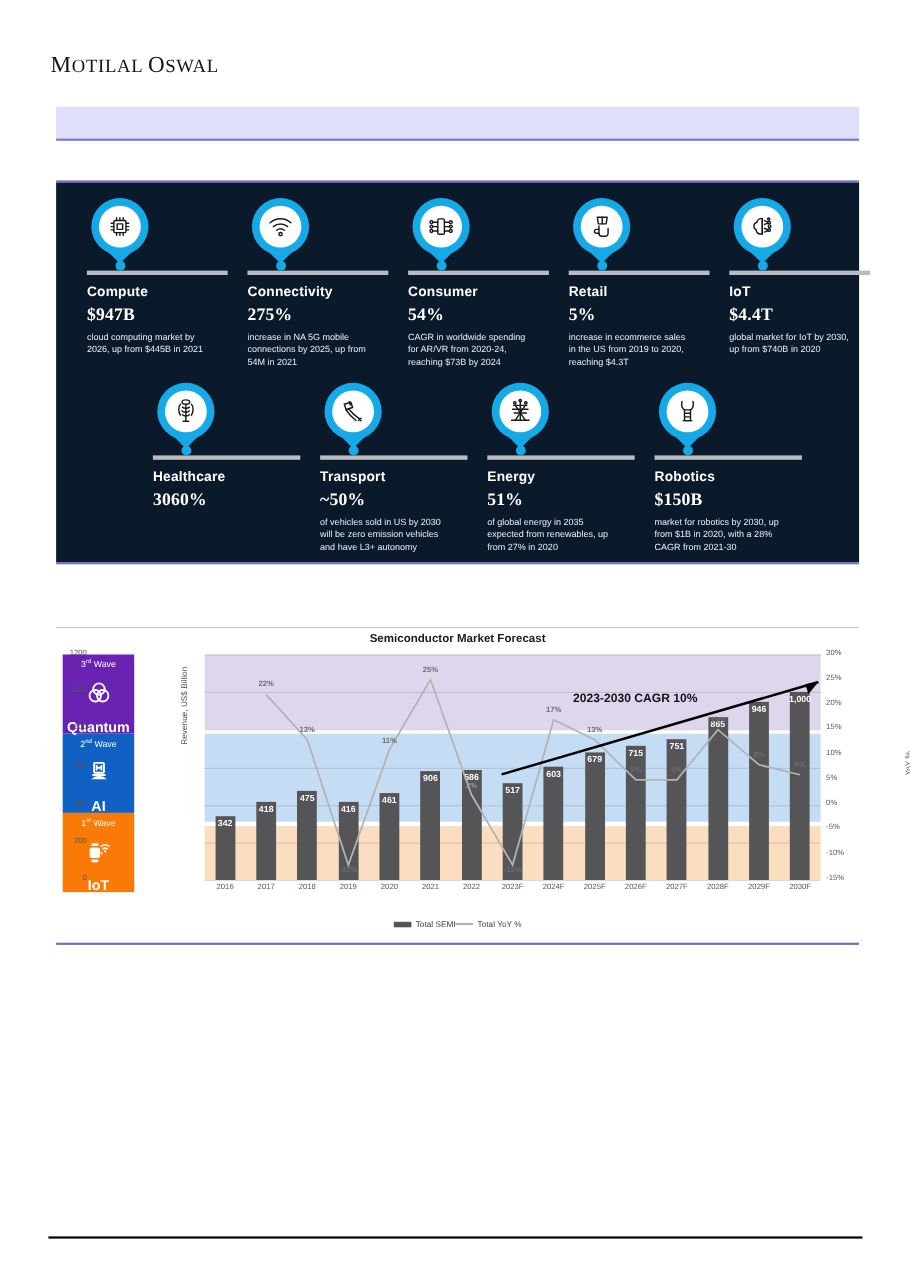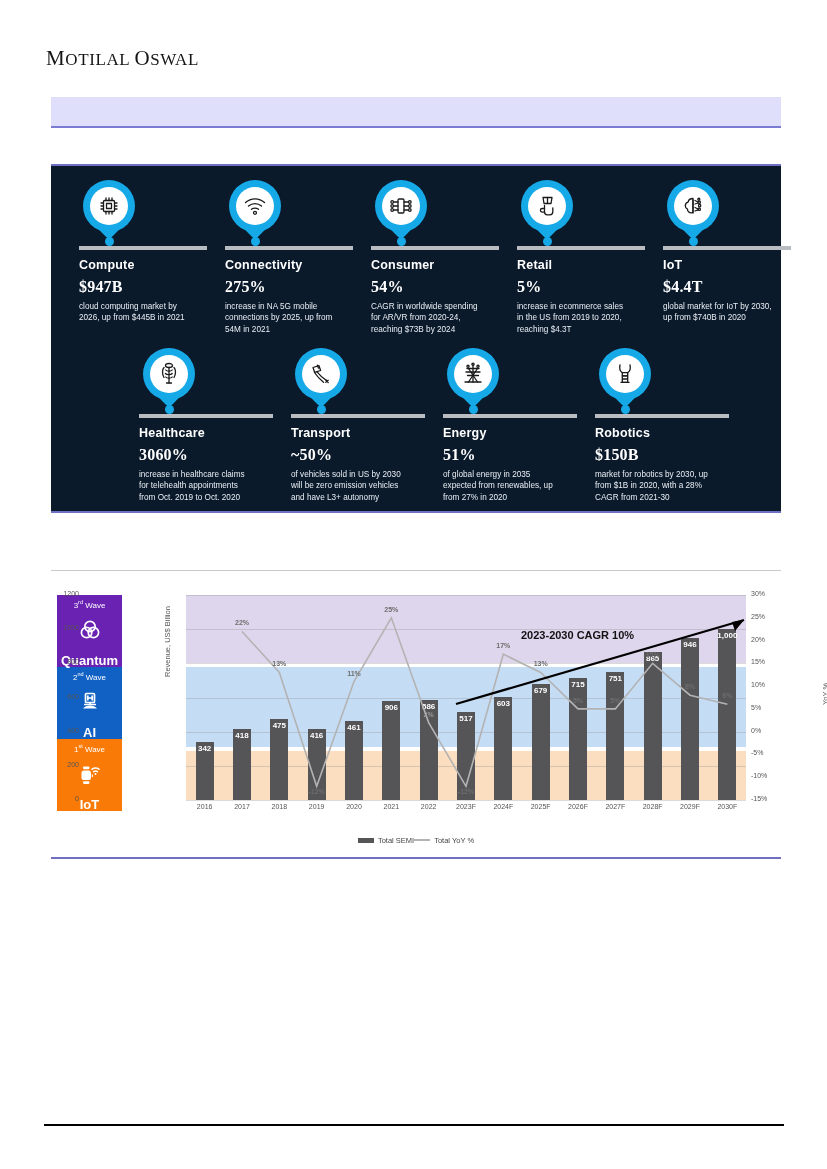--- a/index.html
+++ b/index.html
@@ -242,21 +242,20 @@
                   <path d="M8.5 22h5"></path>
                 </g>
               </svg>
             </div>
           </div>
           <div class="pindot"></div>
         </div>
         <div class="hrule"></div>
         <div class="cat">Healthcare</div>
         <div class="stat">3060%</div>
-        <div class="desc">increase in healthcare claims for telehealth appointments from Oct. 2019 to Oct. 2020</div>
       </div>
       <div class="cell r2">
         <div class="pin">
           <div class="tail"></div>
           <div class="bubble">
             <div class="inner">
               <svg width="26" height="24" viewBox="0 0 26 24">
                 <g stroke="#1a1a1a" fill="none" stroke-width="1.3" stroke-linecap="round" stroke-linejoin="round">
                   <path d="M5 5.5l6-1.8 1.6 4.8-6 1.8z"></path>
                   <path d="M9.5 3.2l1 3"></path>
@@ -323,20 +322,21 @@
         <div class="cat">Robotics</div>
         <div class="stat">$150B</div>
         <div class="desc">market for robotics by 2030, up from $1B in 2020, with a 28% CAGR from 2021-30</div>
       </div>
     </div>
 </div>
 <div class="panel-rule-bot"></div>
 
 <div class="chartwrap">
   <div class="chart-rule-top"></div>
+  <div class="chart-title">Semiconductor Market Forecast</div>
 
   <div class="waves" id="waves">
       <div class="wave w3">
         <div class="wl">3<sup>rd</sup> Wave</div>
         <div class="wi">
           <svg width="28" height="28" viewBox="0 0 28 28">
             <g fill="none" stroke="#fff" stroke-width="1.7">
               <circle cx="14" cy="9.5" r="5.2"></circle>
               <circle cx="10.6" cy="15.5" r="5.2"></circle>
               <circle cx="17.4" cy="15.5" r="5.2"></circle>

